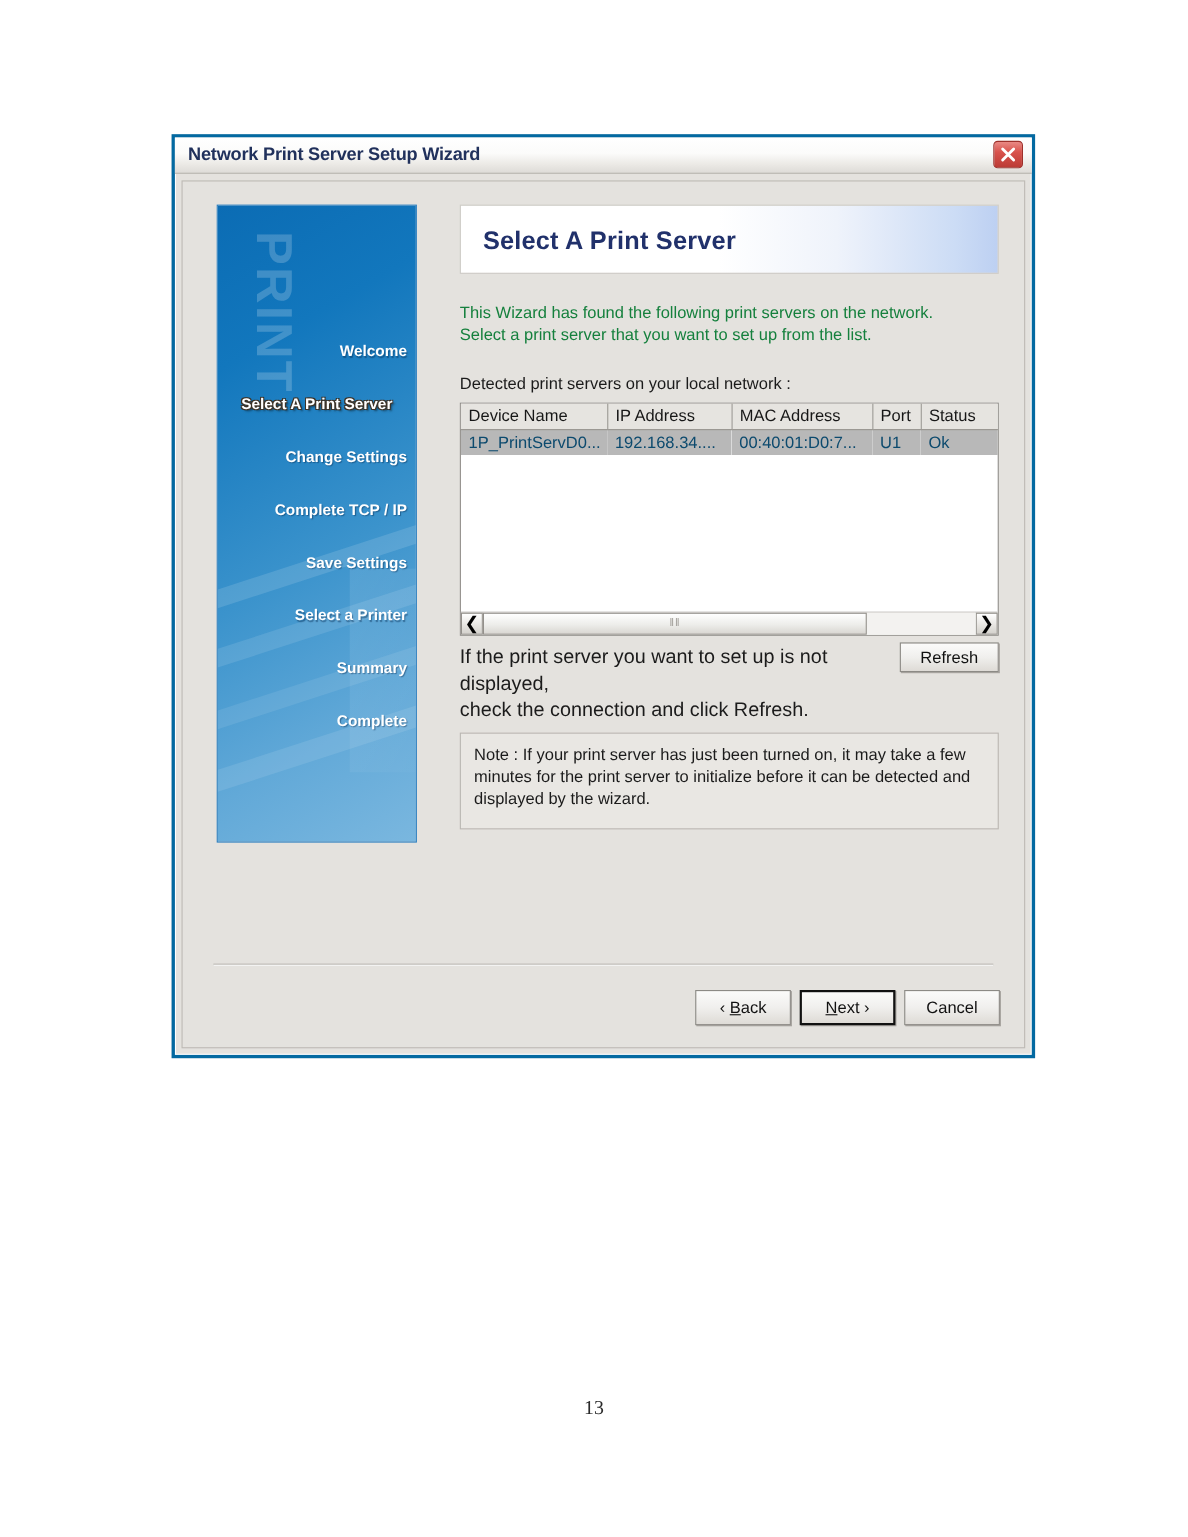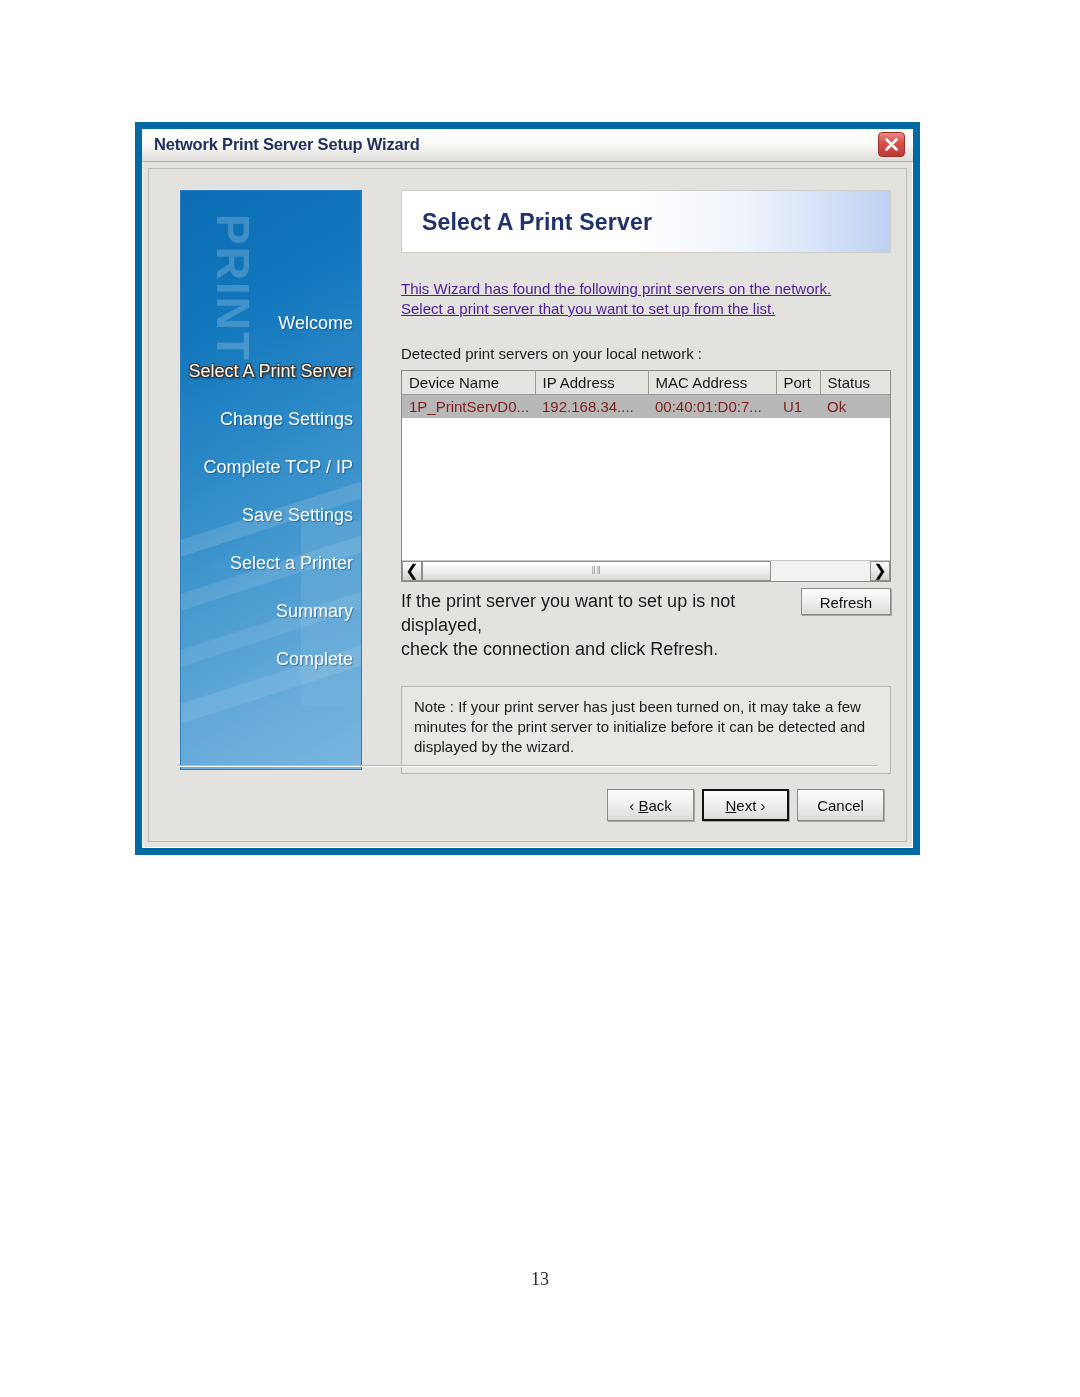--- a/index.html
+++ b/index.html
@@ -11,26 +11,26 @@
     height: 1397px;
     background: #ffffff;
     font-family: "Liberation Sans", sans-serif;
     position: relative;
     overflow: hidden;
   }
 
   
   #dialog {
     position: absolute;
-    left: 135px;
+    left: 156px;
     top: 122px;
     width: 785px;
-    height: 733px;
+    height: 840px;
     background: #e4e2de;
-    border: 7px solid #0369a1;
+    border: 3px solid #0369a1;
     box-sizing: border-box;
     box-shadow: 0 0 0 1px #ffffff inset;
   }
 
   
   #titlebar {
     position: relative;
     height: 33px;
     background: linear-gradient(to bottom, #ffffff 0%, #fbfbfa 45%, #eceae6 75%, #dedcd8 100%);
     border-bottom: 1px solid #b6b3ad;
@@ -123,22 +123,22 @@
     position: absolute;
     left: 0;
     right: 0;
     top: 108px;
   }
   .sb-item {
     text-align: right;
     padding-right: 8px;
     height: 48px;
     line-height: 48px;
-    font-size: 18px;
-    font-weight: normal;
+    font-size: 14px;
+    font-weight: bold;
     color: #ffffff;
     white-space: nowrap;
     text-shadow: 1px 1px 1px rgba(0,40,80,0.45);
     cursor: pointer;
   }
   .sb-item.active {
     text-align: center;
     padding-right: 0;
     color: #ffffff;
     text-shadow:
@@ -167,24 +167,23 @@
     left: 20px;
     top: 18px;
     font-size: 23px;
     font-weight: bold;
     color: #21316b;
     letter-spacing: 0.2px;
   }
 
   .body-text {
     font-size: 15px;
-    color: #4c1d95;
+    color: #15803d;
     line-height: 1.33;
     white-space: pre-line;
-    text-decoration: underline;
   }
   #intro-text { margin-top: 26px; }
   #detected-label { margin-top: 26px; font-size: 15px; color: #1b1b1b; }
 
   
   #listbox {
     margin-top: 8px;
     border: 1px solid #8d8a85;
     background: #ffffff;
     box-sizing: border-box;
@@ -205,21 +204,21 @@
     text-align: left;
     padding: 3px 0 3px 7px;
     color: #171717;
     height: 22px;
     box-sizing: border-box;
     cursor: pointer;
   }
   table.srvtable th:last-child { border-right: none; }
   table.srvtable td {
     padding: 2px 0 2px 7px;
-    color: #7f1d1d;
+    color: #0c4a6e;
     height: 24px;
     box-sizing: border-box;
     white-space: nowrap;
     overflow: hidden;
   }
   tr.row-selected td { background: #b8b8b8; }
 
   
   #hscroll {
     position: absolute;
@@ -281,21 +280,21 @@
     font-family: "Liberation Sans", sans-serif;
     font-size: 15px;
     color: #111111;
     cursor: pointer;
     text-align: center;
   }
   #refresh-btn { width: 94px; height: 27px; line-height: 25px; margin-top: -2px; }
 
   
   #note-box {
-    margin-top: 24px;
+    margin-top: 8px;
     border: 1px solid #b9b6b1;
     background: #e9e7e3;
     box-sizing: border-box;
     padding: 10px 12px 12px 12px;
     height: 88px;
   }
   #note-text { font-size: 15px; color: #1b1b1b; line-height: 1.36; white-space: pre-line; }
 
   
   #footer-divider {

